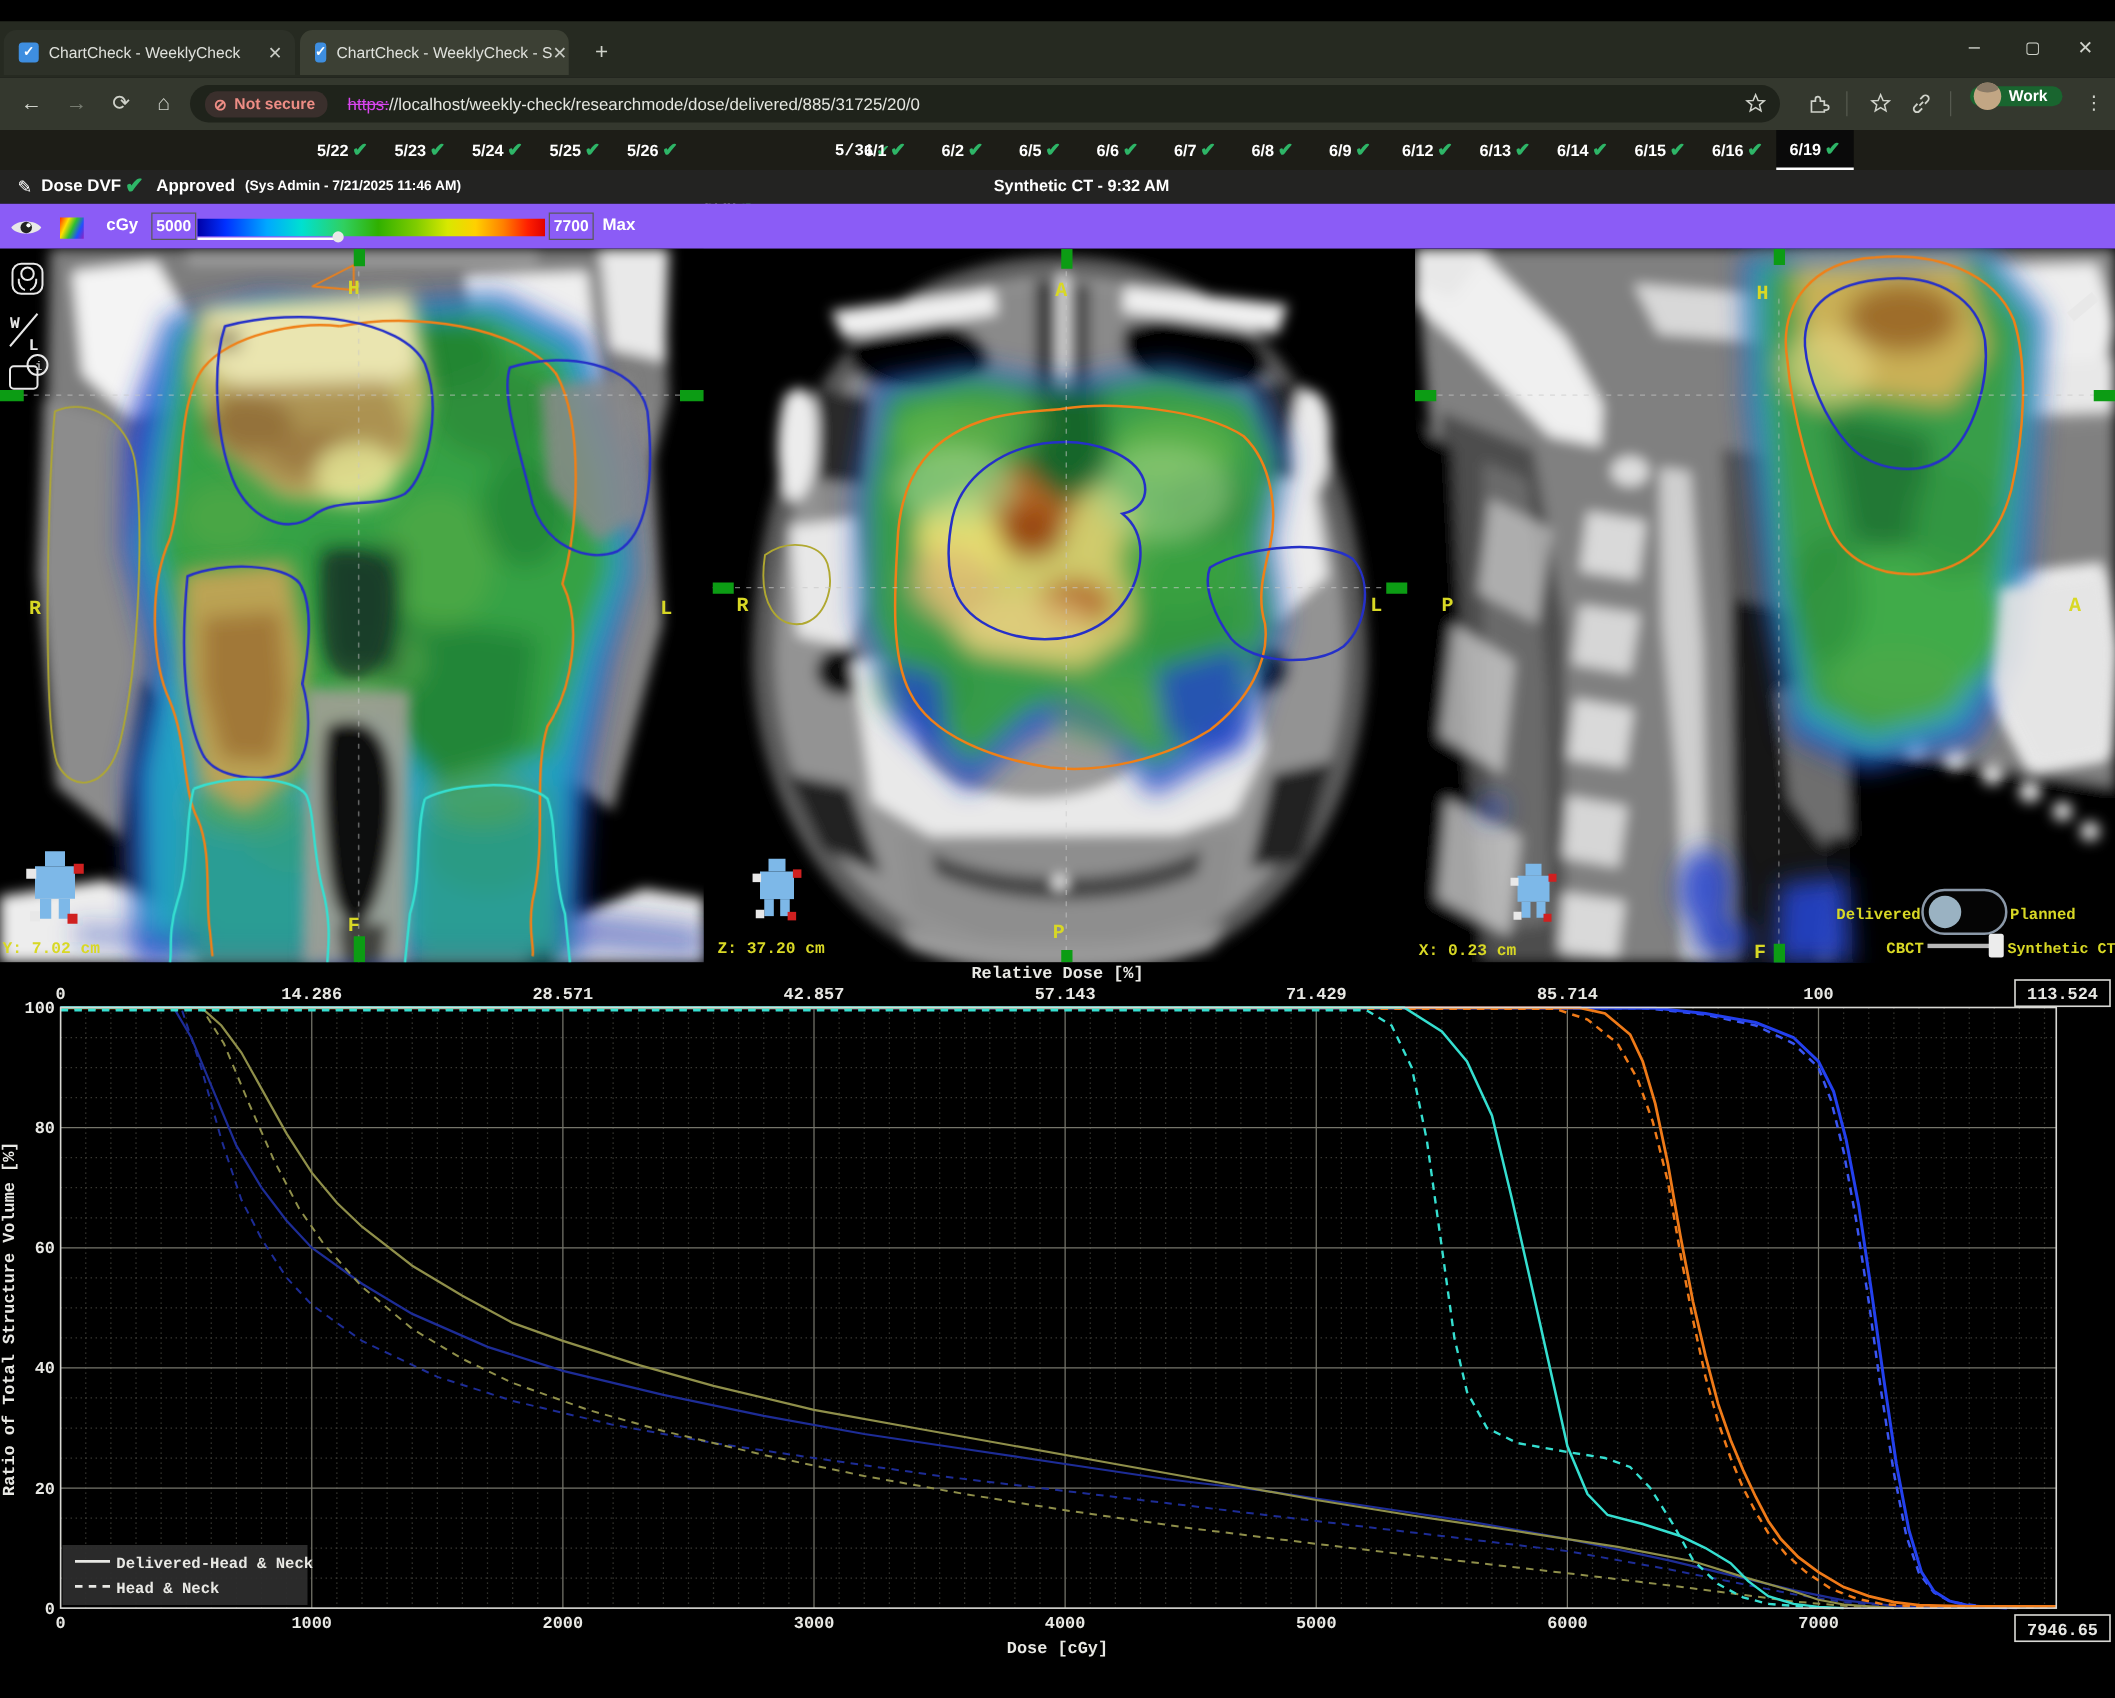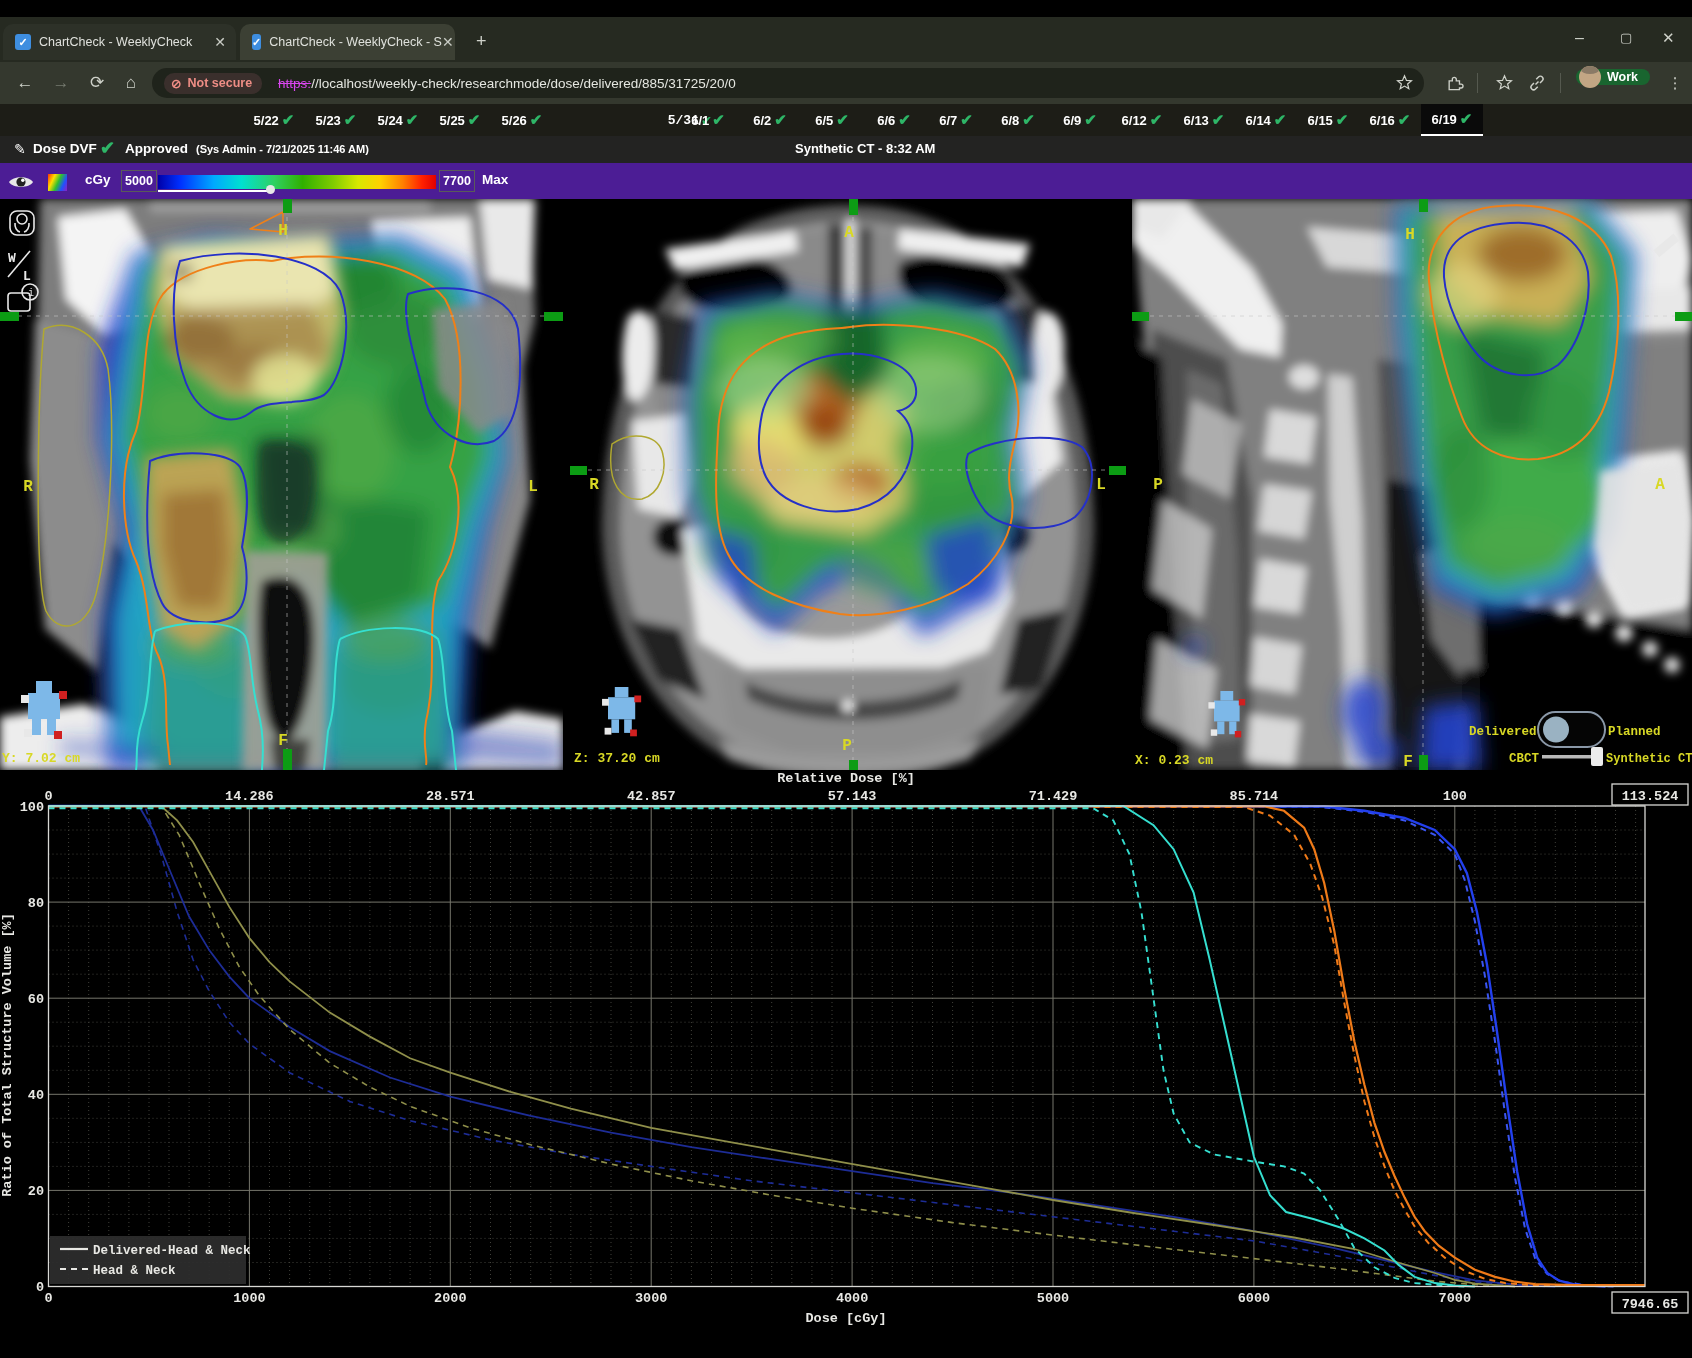--- a/index.html
+++ b/index.html
@@ -21,21 +21,21 @@
   #notsec{margin-left:12px;background:#3a2f2c;border-radius:10px;height:21px;display:flex;
           align-items:center;padding:0 10px 0 7px;color:#ee8d85;font-size:12.5px;font-weight:bold;}
   #urltxt{margin-left:16px;color:#e4e6e0;font-size:13.5px;white-space:nowrap;}
   #urltxt .https{color:#d946ef;text-decoration:line-through;}
   
   #datebar{left:0;top:104px;width:1692px;height:32px;background:#1d1d17;}
   .dt{position:absolute;top:0;height:32px;display:flex;align-items:center;color:#fff;
       font-weight:bold;font-size:13px;}
   .ck{color:#2eb567;font-weight:bold;margin-left:3px;font-size:15px;}
   #dvfbar{left:0;top:136px;width:1692px;height:27px;background:#232322;color:#fff;}
-  #cbarrow{left:0;top:163px;width:1692px;height:36px;background:#4c1d95;color:#fff;}
+  #cbarrow{left:0;top:163px;width:1692px;height:36px;background:#8b5cf6;color:#fff;}
   #panels{left:0;top:199px;width:1692px;height:571px;background:#000;}
   #chart{left:0;top:770px;width:1692px;height:588px;background:#000;}
 </style>
 </head>
 <body>
 
 <div class="abs" style="left:0;top:0;width:1692px;height:17px;background:#000"></div>
 
 <div class="abs" id="tabbar">
   <div class="tab" style="left:3px;width:233px;background:#2d3128;">
@@ -108,21 +108,21 @@
     <div class="dt" style="left:1359px;width:62px;justify-content:center;">6/16<span class="ck">✔</span></div>
     <div class="dt" style="left:1421px;width:62px;justify-content:center;background:#0a0a0a;border-bottom:2.5px solid #fff;box-sizing:border-box;">6/19<span class="ck">✔</span></div>
   </div>
 
 <div class="abs" id="dvfbar">
   <span class="abs" style="left:14px;top:5px;font-size:14px;">✎</span>
   <span class="abs" style="left:33px;top:5px;font-weight:bold;font-size:13.5px;">Dose DVF</span>
   <span class="abs" style="left:100px;top:1px;color:#2eb567;font-weight:bold;font-size:18px;">✔</span>
   <span class="abs" style="left:125px;top:5px;font-weight:bold;font-size:13.5px;">Approved</span>
   <span class="abs" style="left:196px;top:7px;font-weight:bold;font-size:11px;">(Sys Admin - 7/21/2025 11:46 AM)</span>
-  <span class="abs" style="left:795px;top:5px;font-weight:bold;font-size:13px;">Synthetic CT - 8:32 AM</span>
+  <span class="abs" style="left:795px;top:5px;font-weight:bold;font-size:13px;">Synthetic CT - 9:32 AM</span>
 </div>
 
 <div class="abs" id="cbarrow">
   <svg class="abs" style="left:8px;top:9px" width="26" height="20" viewBox="0 0 26 20">
       <path d="M1,10 C5,3.5 21,3.5 25,10 C21,16.5 5,16.5 1,10 Z" fill="#e8e8e8"></path>
       <circle cx="13" cy="10" r="4.6" fill="#222"></circle>
       <circle cx="14.8" cy="8.2" r="1.7" fill="#fff"></circle>
     </svg>
   <div class="abs" style="left:48px;top:11px;width:19px;height:17px;background:linear-gradient(115deg,#ff3000 0%,#ffdf00 28%,#2fbf30 52%,#2050ff 76%,#9020c0 100%);"></div>
   <span class="abs" style="left:85px;top:9px;font-weight:bold;font-size:13.5px;">cGy</span>

